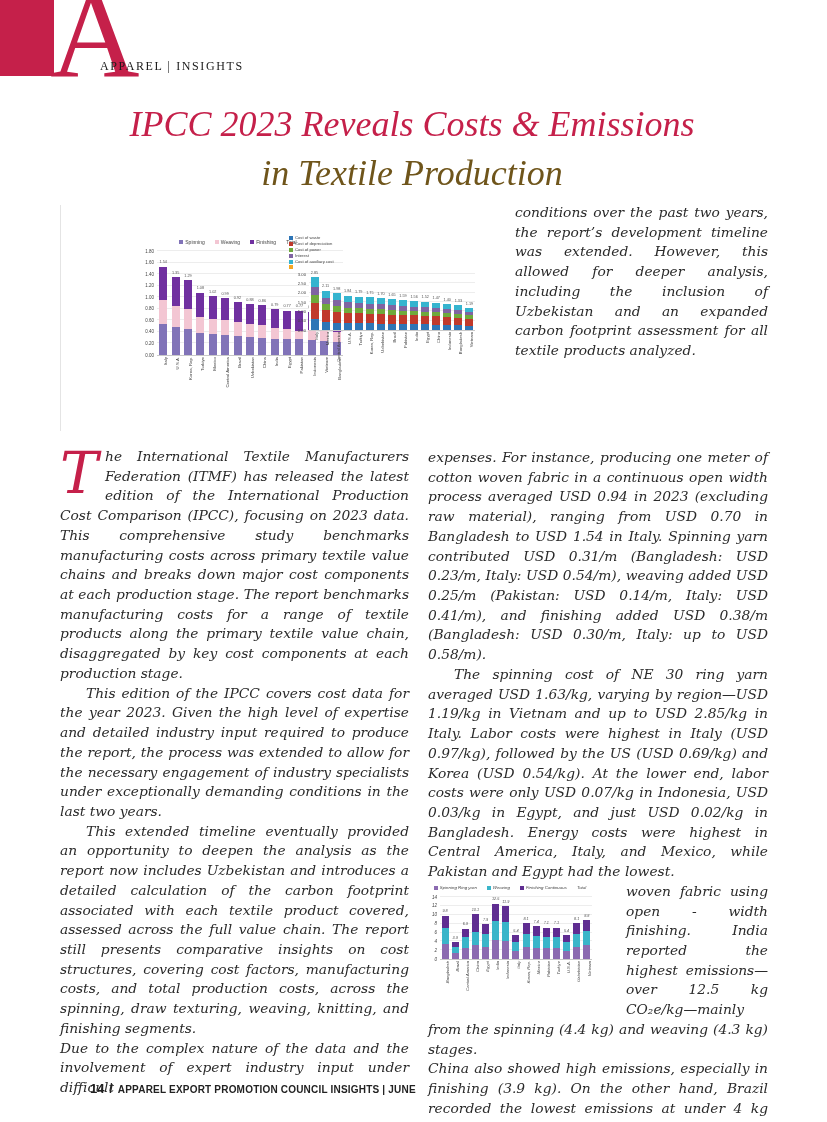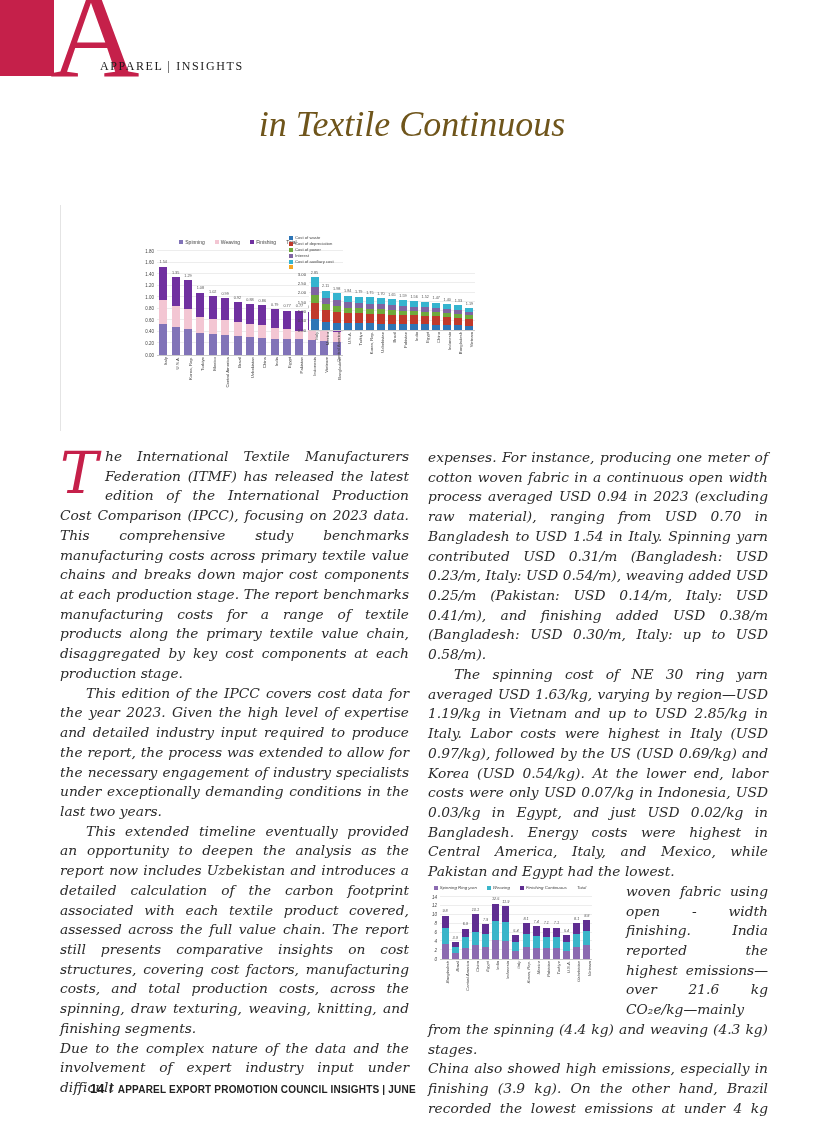--- a/index.html
+++ b/index.html
@@ -71,21 +71,22 @@
 </head>
 <body>
 
 <div class="page">
 
   <div class="logo-square"></div>
   <div class="logo-a">A</div>
   <div class="masthead">APPAREL | INSIGHTS</div>
 
   <h1 class="title">
-    <span class="t2">in Textile Continuous</span>
+    <span class="t1">IPCC 2023 Reveals Costs &amp; Emissions</span>
+    <span class="t2">in Textile Production</span>
   </h1>
 
   <figure class="figure1">
     <div class="chart-box" style="left:72px;top:34px;">
         <div class="lg-h" style="font-size: 5px; width: 210px;">
           <span class="lg-item">
             <span class="sw" style="background: rgb(129, 115, 184);"></span>
             <span>Spinning</span>
           </span>
           <span class="lg-item">
@@ -484,20 +485,21 @@
   </figure>
 
   <div class="col left-col">
     <p><span class="dcap">T</span><span>he International Textile Manufacturers Federation (ITMF) has released the latest edition of the International Production Cost Comparison (IPCC), focusing on 2023 data. This comprehensive study benchmarks manufacturing costs across primary textile value chains and breaks down major cost components at each production stage. The report benchmarks manufacturing costs for a range of textile products along the primary textile value chain, disaggregated by key cost components at each production stage.</span></p>
     <p class="gap-lg indent">This edition of the IPCC covers cost data for the year 2023. Given the high level of expertise and detailed industry input required to produce the report, the process was extended to allow for the necessary engagement of industry specialists under exceptionally demanding conditions in the last two years.</p>
     <p class="gap-lg indent">This extended timeline eventually provided an opportunity to deepen the analysis as the report now includes Uzbekistan and introduces a detailed calculation of the carbon footprint associated with each textile product covered, assessed across the full value chain. The report still presents comparative insights on cost structures, covering cost factors, manufacturing costs, and total production costs, across the spinning, draw texturing, weaving, knitting, and finishing segments.</p>
     <p>Due to the complex nature of the data and the involvement of expert industry input under difficult</p>
   </div>
 
   <div class="col right-top">
+    <p>conditions over the past two years, the report’s development timeline was extended. However, this allowed for deeper analysis, including the inclusion of Uzbekistan and an expanded carbon footprint assessment for all textile products analyzed.</p>
   </div>
 
   <div class="col right-wide">
     <p>expenses. For instance, producing one meter of cotton woven fabric in a continuous open width process averaged USD 0.94 in 2023 (excluding raw material), ranging from USD 0.70 in Bangladesh to USD 1.54 in Italy. Spinning yarn contributed USD 0.31/m (Bangladesh: USD 0.23/m, Italy: USD 0.54/m), weaving added USD 0.25/m (Pakistan: USD 0.14/m, Italy: USD 0.41/m), and finishing added USD 0.38/m (Bangladesh: USD 0.30/m, Italy: up to USD 0.58/m).</p>
     <p class="gap-sm indent">The spinning cost of NE 30 ring yarn averaged USD 1.63/kg, varying by region—USD 1.19/kg in Vietnam and up to USD 2.85/kg in Italy. Labor costs were highest in Italy (USD 0.97/kg), followed by the US (USD 0.69/kg) and Korea (USD 0.54/kg). At the lower end, labor costs were only USD 0.07/kg in Indonesia, USD 0.03/kg in Egypt, and just USD 0.02/kg in Bangladesh. Energy costs were highest in Central America, Italy, and Mexico, while Pakistan and Egypt had the lowest.</p>
     <div class="c3wrap">
       <div class="chart-box chart-rel">
           <div class="lg-h" style="font-size: 4.4px; width: 164px;">
             <span class="lg-item">
               <span class="sw" style="background: rgb(140, 107, 177);"></span>
@@ -670,21 +672,21 @@
             </div>
             <div class="xl">
               <span>Uzbekistan</span>
             </div>
             <div class="xl">
               <span>Vietnam</span>
             </div>
           </div>
         </div>
     </div>
-    <p>woven fabric using open - width finishing. India reported the highest emissions—over 21.6 kg CO₂e/kg—mainly from the spinning (4.4 kg) and weaving (4.3 kg) stages.</p>
+    <p>woven fabric using open - width finishing. India reported the highest emissions—over 12.5 kg CO₂e/kg—mainly from the spinning (4.4 kg) and weaving (4.3 kg) stages.</p>
     <p class="clear">China also showed high emissions, especially in finishing (3.9 kg). On the other hand, Brazil recorded the lowest emissions at under 4 kg CO₂e/kg, largely thanks to its renewable energy usage. The US and Italy</p>
   </div>
 
   <div class="footer">
     <span class="pageno">14</span>
     <span class="fsep">/</span>
     <span class="ftext">APPAREL EXPORT PROMOTION COUNCIL INSIGHTS | JUNE</span>
   </div>
 
 </div>

